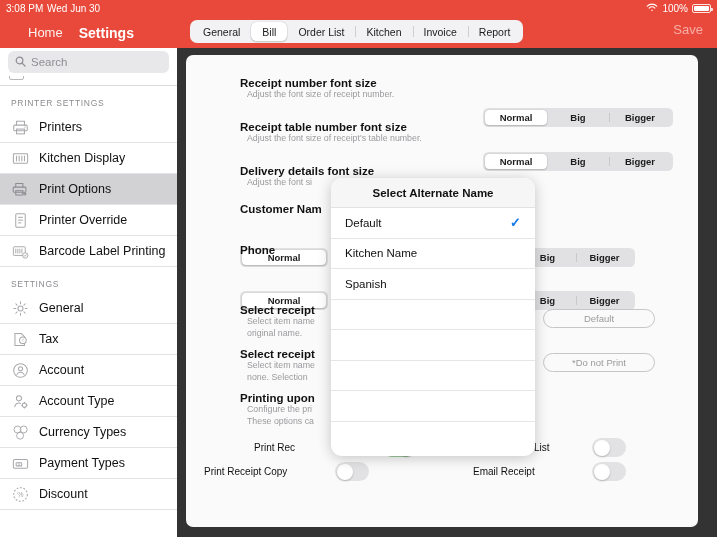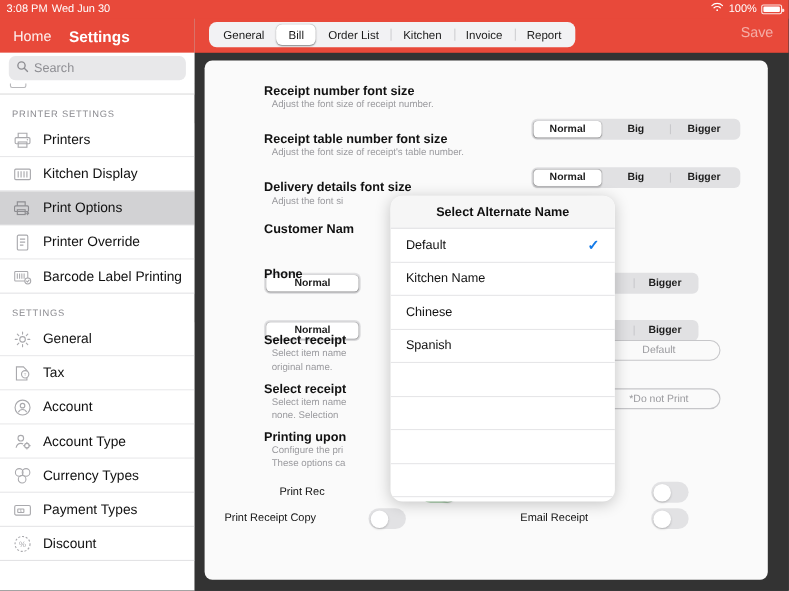--- a/index.html
+++ b/index.html
@@ -45,21 +45,21 @@
   }
   .batt::before {
     content: ""; position: absolute; right: -3px; top: 3px;
     width: 2px; height: 3px; background: rgba(255,255,255,.85); border-radius: 0 1px 1px 0;
   }
 
   .nav-row {
     position: absolute; left: 0; top: 17px; width: 177px; height: 31px;
     display: flex; align-items: center; gap: 16px; padding-left: 12px;
   }
-  .nav-home { color: rgba(255,255,255,.92); font-size: 13px; }
+  .nav-home { color: rgba(255,255,255,.92); font-size: 13px; margin-left: 16px; }
   .nav-title { color: #fff; font-size: 14px; font-weight: bold; }
 
   .search-wrap {
     position: absolute; left: 0; top: 48px; width: 177px; height: 28px;
     background: #fff; padding: 3px 8px;
   }
   .search-box {
     width: 100%; height: 22px; background: #e8e8ea; border-radius: 6px;
     display: flex; align-items: center; padding: 0 7px; gap: 5px;
   }
@@ -176,21 +176,21 @@
   .toggle.on .knob { left: auto; right: 1.5px; }
 
   .btm-lbl { position: absolute; font-size: 10px; font-weight: normal; color: #111; }
 
   
   .modal {
     position: absolute; left: 331px; top: 178px;
     width: 204px; height: 278px;
     background: #ffffff; border-radius: 11px;
     box-shadow: 0 2px 14px rgba(0,0,0,.22);
-    overflow: hidden; z-index: 30; margin-left: 24px;
+    overflow: hidden; z-index: 30;
   }
   .modal-head {
     height: 30px; background: #f6f6f6;
     display: flex; align-items: center; justify-content: center;
     border-bottom: 1px solid #e2e2e4;
   }
   .modal-title { font-size: 11.5px; font-weight: bold; color: #111; }
   .modal-row {
     height: 30.5px; display: flex; align-items: center;
     padding: 0 14px; border-bottom: 1px solid #e6e6e8;
@@ -500,23 +500,20 @@
   <div class="modal">
     <div class="modal-head">
       <span class="modal-title">Select Alternate Name</span>
     </div>
     <div class="modal-row">
       <span class="mtext">Default</span>
       <span class="check">✓</span>
     </div>
     <div class="modal-row">
       <span class="mtext">Kitchen Name</span>
-    </div>
-    <div class="modal-row">
-      <span class="mtext">Chinese</span>
     </div>
     <div class="modal-row">
       <span class="mtext">Spanish</span>
     </div>
     <div class="modal-row"></div>
     <div class="modal-row"></div>
     <div class="modal-row"></div>
     <div class="modal-row"></div>
   </div>
 

